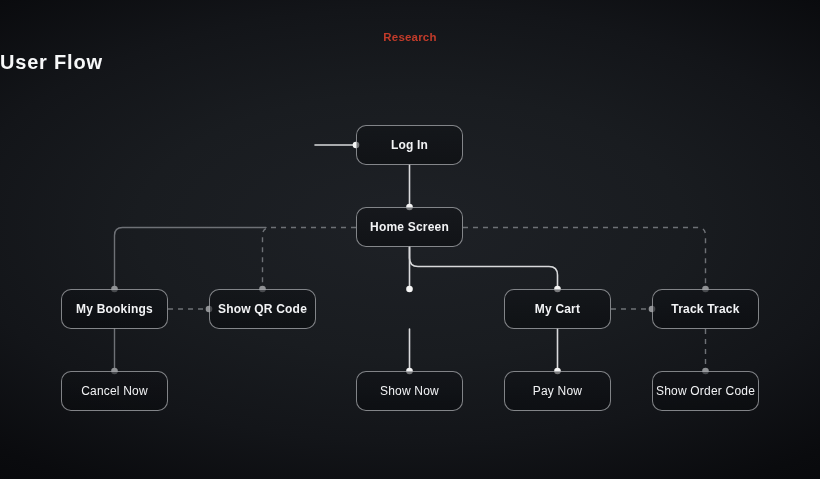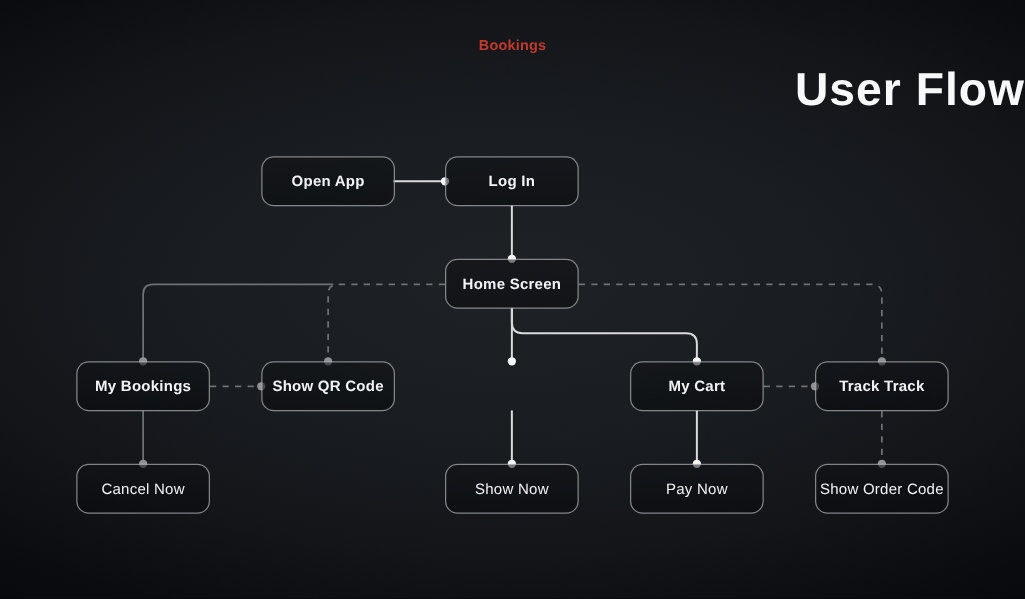--- a/index.html
+++ b/index.html
@@ -8,22 +8,22 @@
     font-family:"Liberation Sans",sans-serif;
     background:
       radial-gradient(95% 78% at 50% 47%,
         #1e2126 0%, #191c20 35%, #131519 58%, #0a0b0e 80%, #050608 100%);
   }
   .eyebrow{
     position:absolute;top:31px;left:0;width:100%;text-align:center;
     color:#c23b2a;font-size:11.5px;font-weight:600;letter-spacing:.2px;
   }
   .title{
-    position:absolute;top:51px;left:0;width:100%;text-align:right;
-    color:#f7f8f9;font-size:37px;font-weight:700;letter-spacing:.8px;
+    position:absolute;top:51px;left:0;width:100%;text-align:left;
+    color:#f7f8f9;font-size:20px;font-weight:700;letter-spacing:.8px;
   }
   .edges{position:absolute;left:0;top:0;width:820px;height:479px;pointer-events:none;}
   .node{
     position:absolute;width:107px;height:40px;box-sizing:border-box;
     border:1px solid rgba(235,238,242,.52);border-radius:10px;
     background:linear-gradient(180deg,rgba(16,18,22,.55),rgba(8,10,13,.55));
     display:flex;align-items:center;justify-content:center;
     color:#f2f3f5;font-size:12px;font-weight:600;letter-spacing:.2px;
     cursor:default;
   }
@@ -44,21 +44,21 @@
   .edge-dim{stroke:#6e7176;stroke-width:1.4;fill:none;stroke-linecap:round;}
   .edge-dashed{stroke:#6e7176;stroke-width:1.4;fill:none;stroke-dasharray:5 5;stroke-linecap:butt;}
   .dot-white{fill:#f5f5f5;}
   .dot-gray{fill:#8f9194;}
 </style>
 </head>
 <body>
 
 <div class="stage">
 
-  <div class="eyebrow">Bookings</div>
+  <div class="eyebrow">Research</div>
   <div class="title">User Flow</div>
 
   <svg class="edges" viewBox="0 0 820 479" xmlns="http://www.w3.org/2000/svg">
 
     <path class="edge-bright" d="M315 145 H356"></path>
     <path class="edge-bright" d="M409.5 165 V207"></path>
     <path class="edge-bright" d="M409.5 247 V289"></path>
     <path class="edge-bright" d="M409.5 247 V258 Q409.5 266.5 418 266.5 H549 Q557.5 266.5 557.5 275 V289"></path>
     <path class="edge-bright" d="M409.5 329 V371"></path>
     <path class="edge-bright" d="M557.5 329 V371"></path>
@@ -81,23 +81,20 @@
 
     <circle class="dot-gray" cx="114.5" cy="289" r="3.3"></circle>
     <circle class="dot-gray" cx="262.5" cy="289" r="3.3"></circle>
     <circle class="dot-gray" cx="705.5" cy="289" r="3.3"></circle>
     <circle class="dot-gray" cx="209" cy="309" r="3.3"></circle>
     <circle class="dot-gray" cx="652" cy="309" r="3.3"></circle>
     <circle class="dot-gray" cx="114.5" cy="371" r="3.3"></circle>
     <circle class="dot-gray" cx="705.5" cy="371" r="3.3"></circle>
   </svg>
 
-  <div class="node" id="n-open-app">
-    <span>Open App</span>
-  </div>
   <div class="node" id="n-log-in">
     <span>Log In</span>
   </div>
   <div class="node" id="n-home-screen">
     <span>Home Screen</span>
   </div>
   <div class="node" id="n-my-bookings">
     <span>My Bookings</span>
   </div>
   <div class="node" id="n-show-qr-code">

